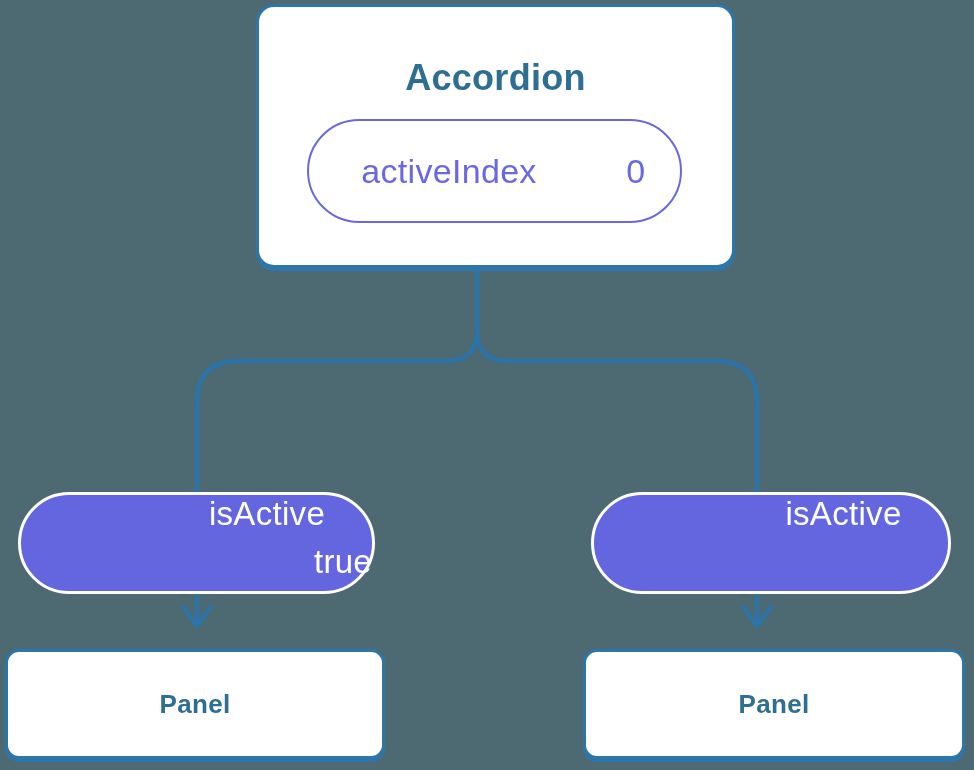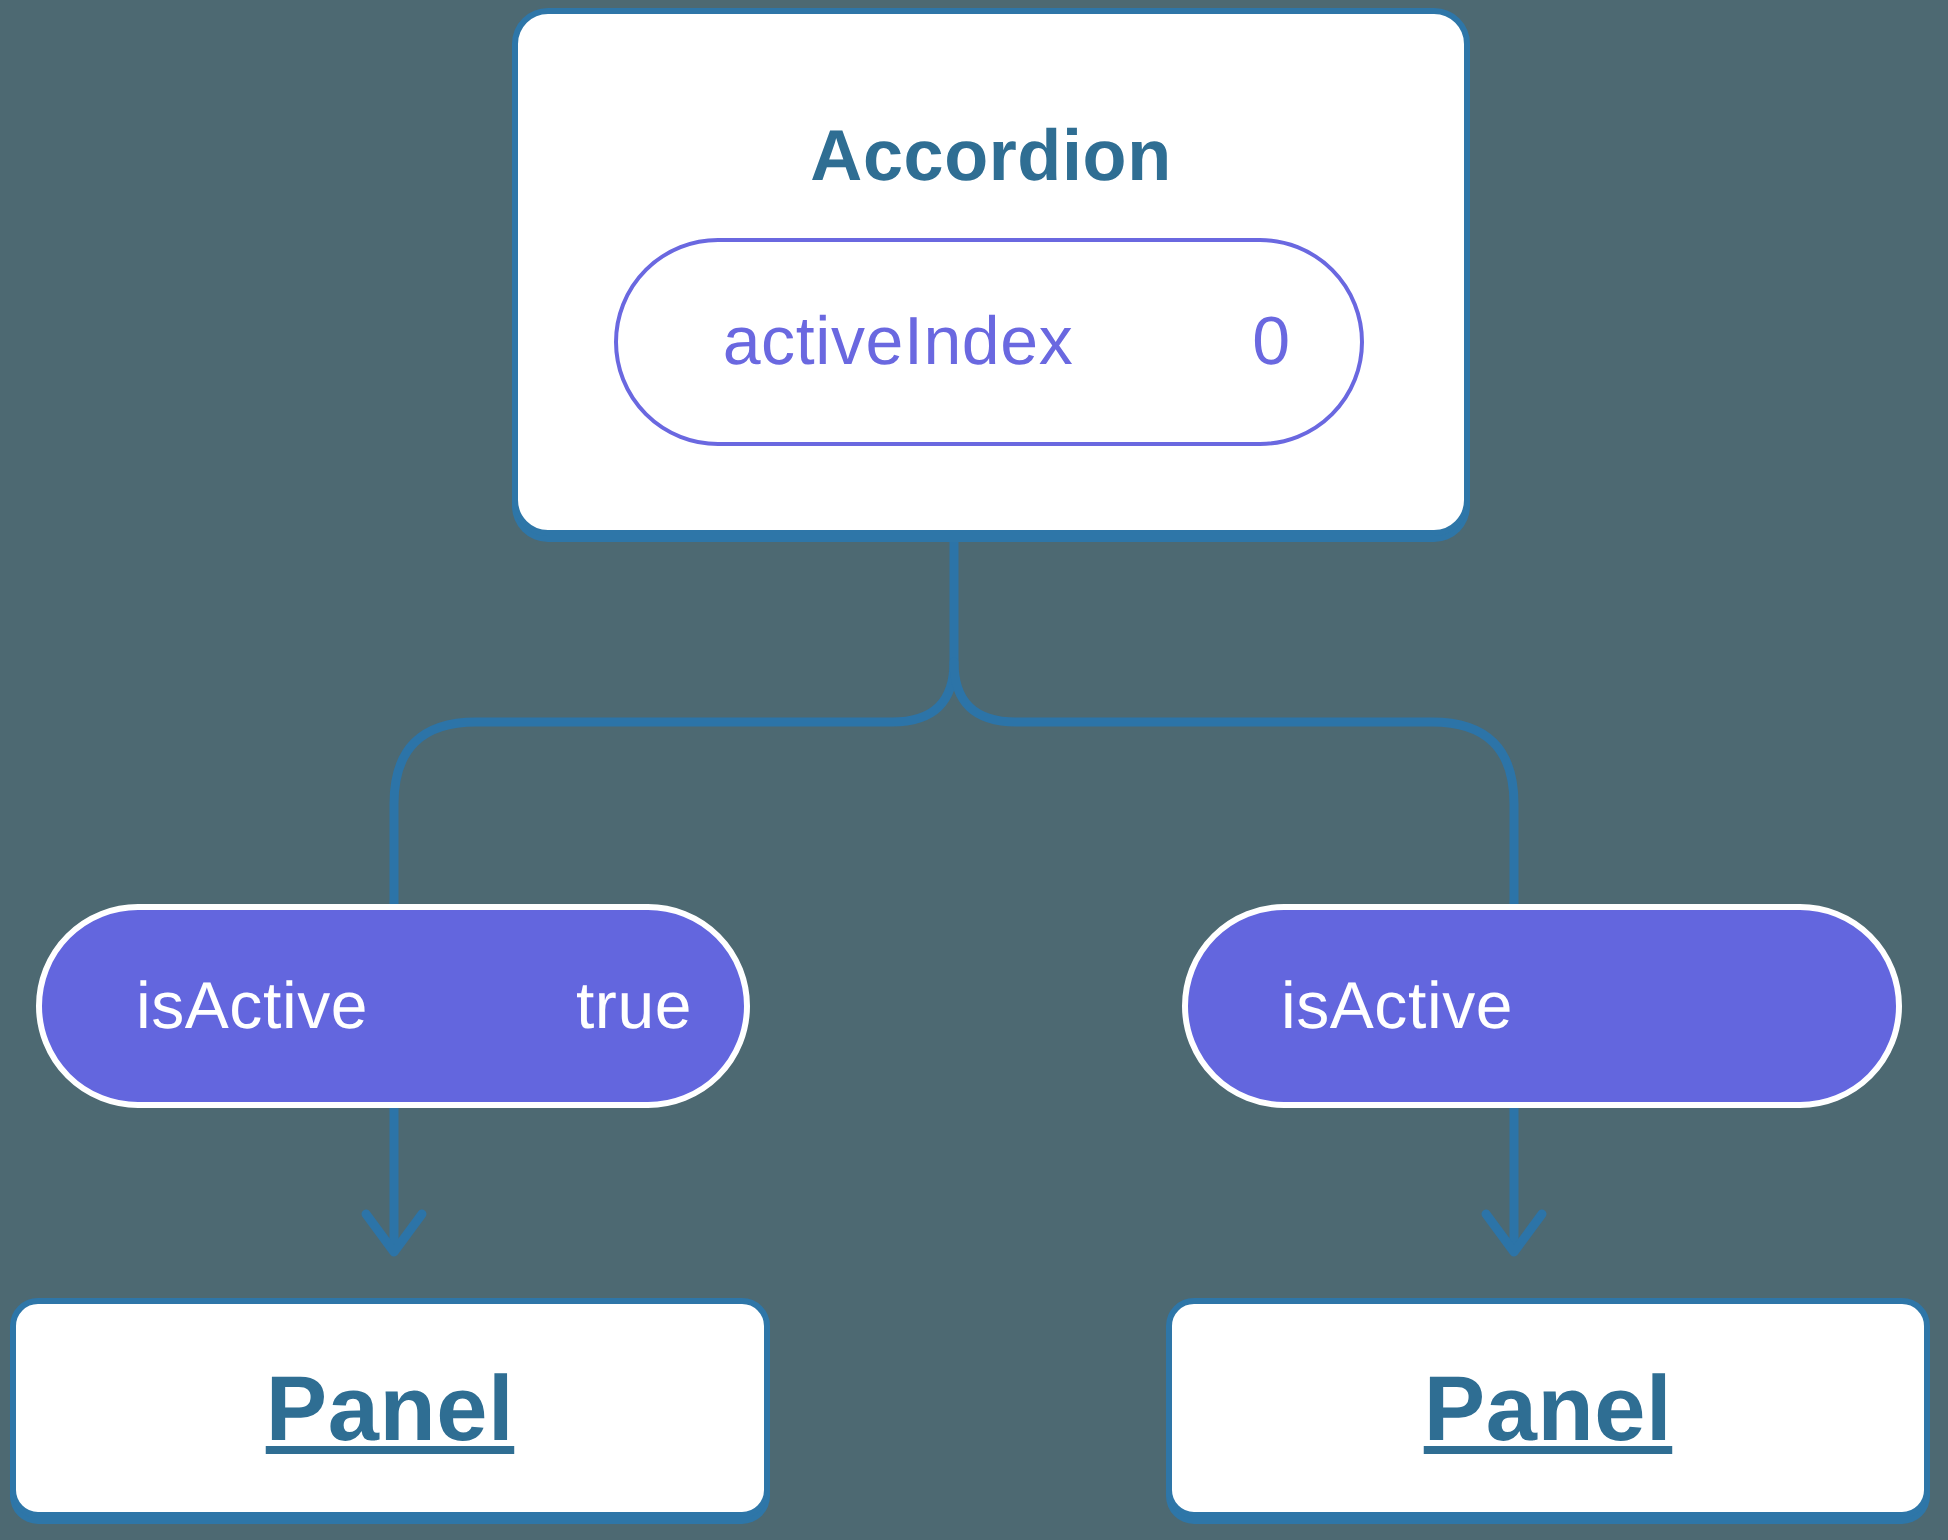--- a/index.html
+++ b/index.html
@@ -76,29 +76,30 @@
   }
   .state-pill .seg.name { width: 280px; }
   .state-pill .seg.value { flex: 1; }
   .state-pill .divider {
     width: 2.5px;
     background: var(--state-purple, #6a68e0);
   }
   
   .prop-pill {
     position: absolute;
-    top: 452px;
+    top: 492px;
     height: 102px;
     background: var(--pill-fill, #6366de);
     border: 3px solid var(--pill-border, #ffffff);
     border-radius: 51px;
     box-sizing: border-box;
     display: flex;
-    align-items: center;
+    align-items: flex-end;
     z-index: 1;
+    flex-direction: column;
   }
   .prop-pill .seg {
     display: flex;
     align-items: center;
     justify-content: center;
     color: var(--pill-text, #ffffff);
     font-size: 33px;
     letter-spacing: 0.3px;
   }
   .prop-pill .divider {
@@ -113,21 +114,21 @@
   .prop-pill.right .seg.value { flex: 1; }
   
   .panel-card {
     top: 649px;
     height: 110px;
     border-radius: 14px;
     display: flex;
     align-items: center;
     justify-content: center;
   }
-  .panel-card .card-title { font-size: 46px; text-decoration: underline; }
+  .panel-card .card-title { font-size: 26px; }
   .panel-card.left { left: 5px; width: 380px; }
   .panel-card.right { left: 583px; width: 382px; }
 </style>
 </head>
 <body>
 
 <div class="canvas">
 
   <svg class="connectors" viewBox="0 0 974 770" aria-hidden="true">
     <path d="M477 266 L477 331 Q477 361 446 361 L238 361 Q197 361 197 402 L197 623"></path>

